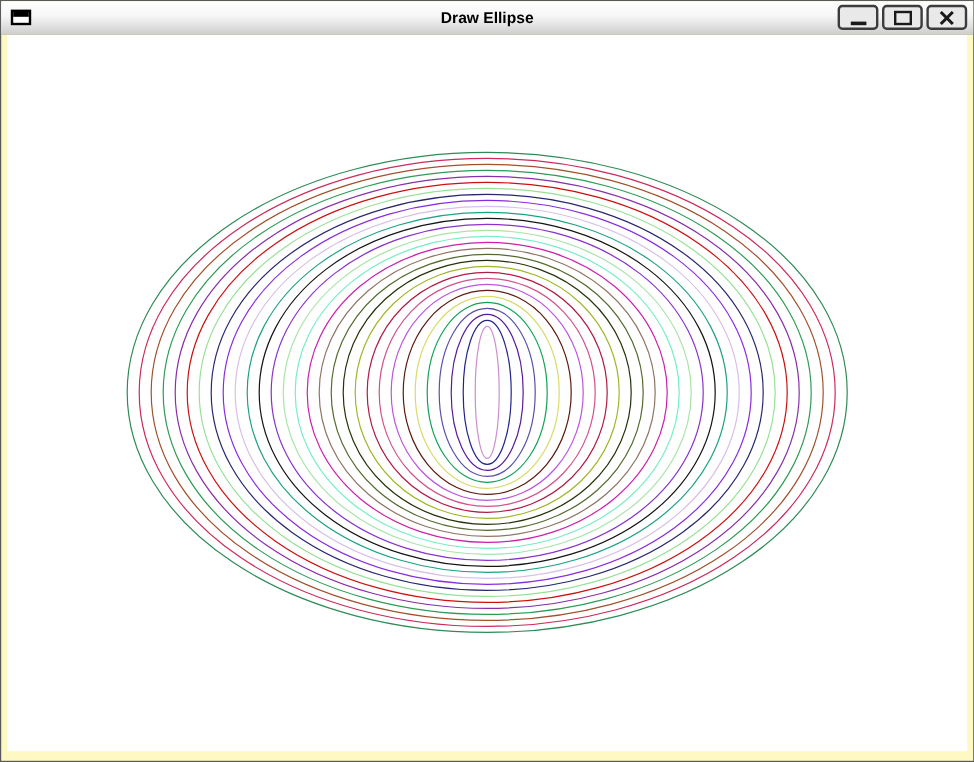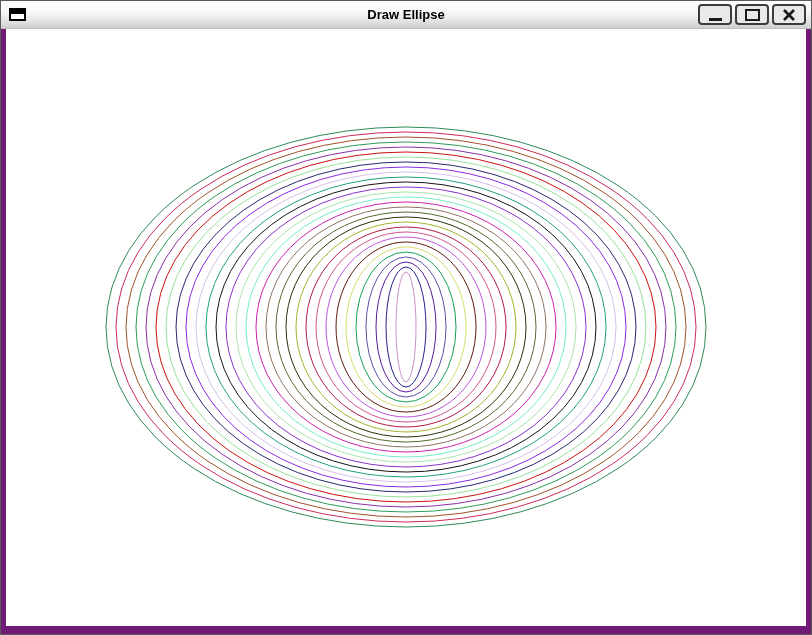--- a/index.html
+++ b/index.html
@@ -4,21 +4,21 @@
 <style>
   html,body{margin:0;padding:0;}
   body{
     width:812px;height:635px;
     font-family:"Liberation Sans","DejaVu Sans",sans-serif;
     background:#ffffff;
   }
   .window{
     box-sizing:border-box;
     width:812px;height:635px;
-    background:#701a75;
+    background:#fef9c3;
     border:1px solid #5a5a5a;
     padding:0 5px 9px 5px;
   }
   .titlebar{
     position:relative;
     height:27px;
     margin:0 -5px;               
     background:linear-gradient(#ffffff 0%,#f6f6f6 45%,#dedede 80%,#cfcfcf 100%);
     border-bottom:1px solid #bdbdbd;
     display:flex;

